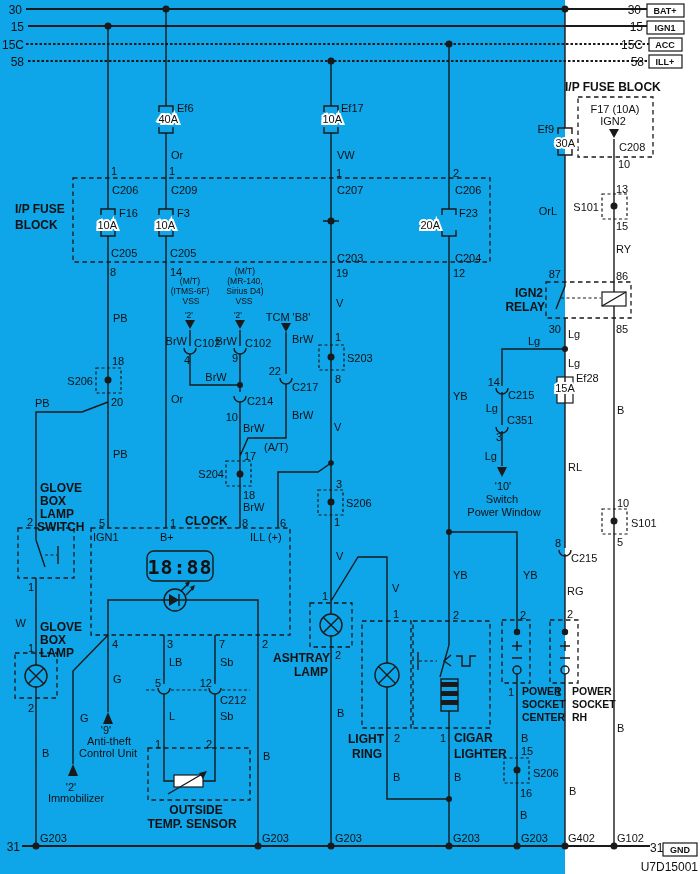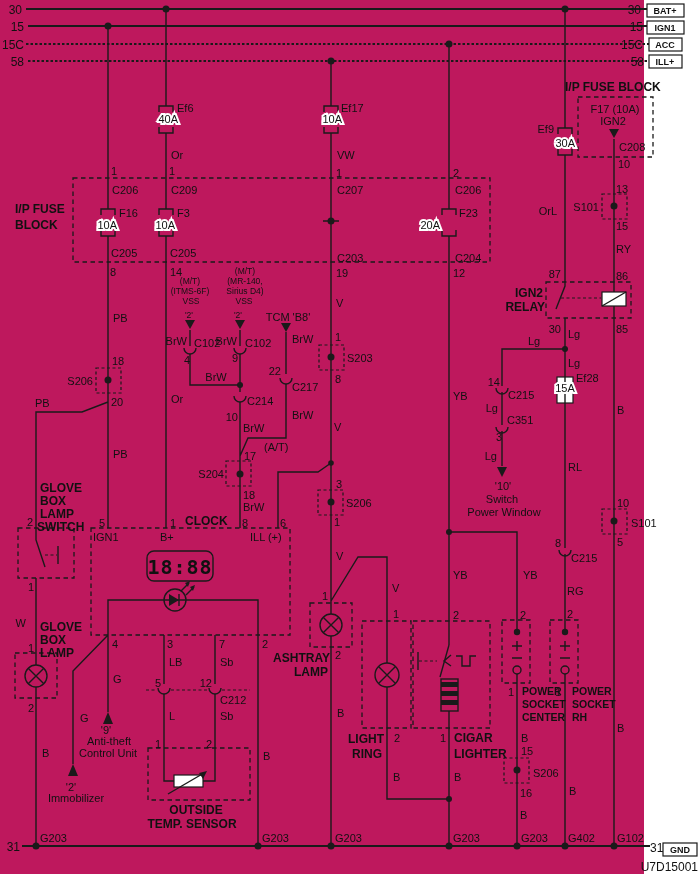--- a/index.html
+++ b/index.html
@@ -1,16 +1,16 @@
 <!DOCTYPE html>
 <html><head>
 <meta charset="utf-8">
 <style>
   html,body{margin:0;padding:0;background:#fff;}
-  #stage{width:644px;height:874px;position:relative;background:#be185d;}
+  #stage{width:565px;height:874px;position:relative;background:#0ea5e9;}
   svg{display:block;font-family:"Liberation Sans",sans-serif;}
   .w{stroke:#1a1a1a;stroke-width:1.4;fill:none;}
   .bus{stroke:#1a1a1a;stroke-width:2.2;fill:none;}
   .busd{stroke:#1a1a1a;stroke-width:2.2;fill:none;stroke-dasharray:2.5,2;}
   .db{stroke:#1a1a1a;stroke-width:1.3;fill:none;stroke-dasharray:4.5,3.5;}
   .sp{stroke:#1a1a1a;stroke-width:1.2;fill:none;stroke-dasharray:3,2.5;}
   .dsh{stroke:#1a1a1a;stroke-width:1.2;fill:none;stroke-dasharray:3,2.5;}
   .dot{fill:#1a1a1a;stroke:none;}
   .tri{fill:#1a1a1a;stroke:none;}
   .box{stroke:#1a1a1a;stroke-width:1.2;fill:#fff;}

